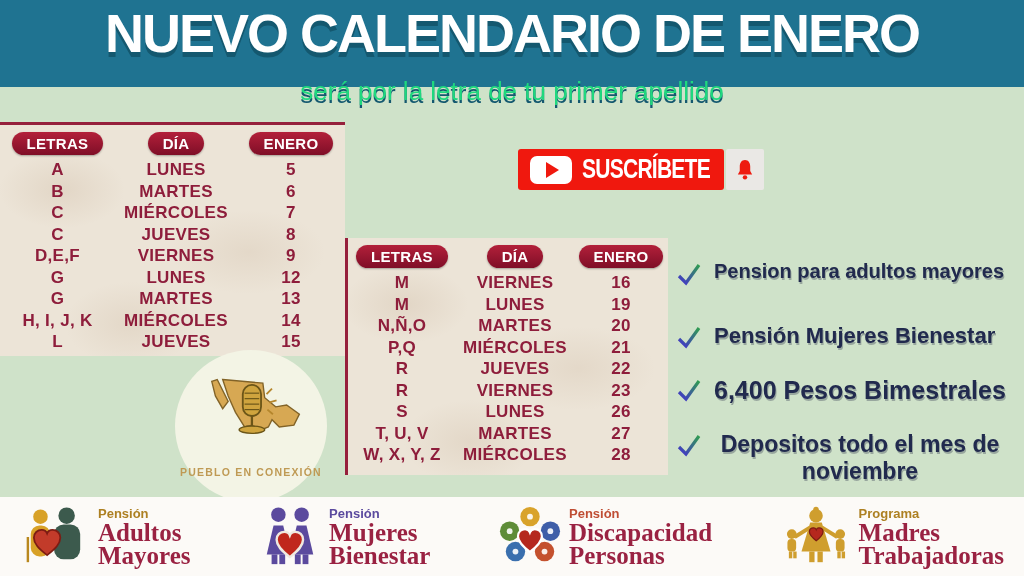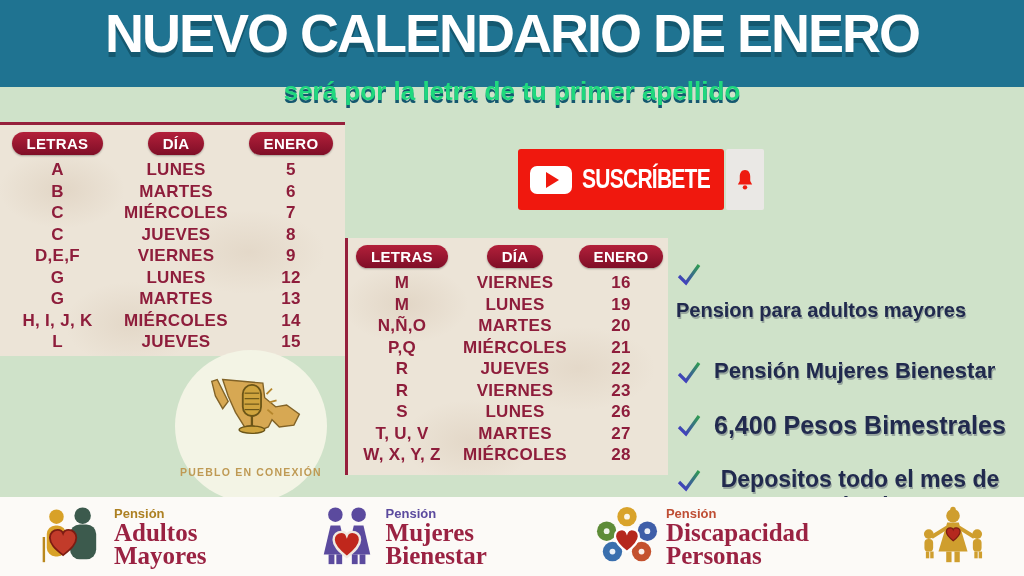--- a/index.html
+++ b/index.html
@@ -9,21 +9,21 @@
   }
   
   .header{position:absolute;left:0;top:0;width:1024px;height:87px;background:#1f7391;}
   .title{
     position:absolute;top:2px;left:0;width:100%;text-align:center;
     font-size:54px;font-weight:bold;color:#ffffff;letter-spacing:-2px;
     text-shadow:0 5px 0 #14586f;white-space:nowrap;
   }
   .subtitle{
     position:absolute;top:76px;left:0;width:100%;text-align:center;
-    font-size:26px;font-weight:bold;color:#1fd87e;text-shadow:0 3px 0 #14586f;
+    font-size:26px;font-weight:normal;color:#1fd87e;text-shadow:0 3px 0 #14586f;
   }
   
   .caltable{
     position:absolute;background-color:#ece4d7;overflow:hidden;
     background-image:
       radial-gradient(ellipse 90px 55px at 18% 28%, rgba(180,150,120,.18), transparent 70%),
       radial-gradient(ellipse 110px 60px at 72% 55%, rgba(180,150,120,.15), transparent 70%),
       radial-gradient(ellipse 95px 60px at 38% 86%, rgba(180,150,120,.16), transparent 70%);
   }
   .caltable.left{left:0;top:122px;width:345px;height:231px;border-top:3px solid #96203c;}
@@ -37,21 +37,21 @@
     color:#fff;font-size:15px;font-weight:bold;text-align:left;
     padding:3px 15px;border-radius:14px;box-shadow:0 1px 2px rgba(0,0,0,.3);
     letter-spacing:.3px;
   }
   .tbody{margin-top:4px;}
   .trow span{
     text-align:center;font-size:17px;font-weight:bold;color:#8e1d3b;
     line-height:21.5px;letter-spacing:.3px;
   }
   
-  .subscribe{position:absolute;left:518px;top:149px;height:61px;display:flex;cursor:pointer;}
+  .subscribe{position:absolute;left:518px;top:149px;height:41px;display:flex;cursor:pointer;}
   .sub-red{
     display:flex;align-items:center;background:#f0180e;border-radius:3px;
     padding:0 10px 0 12px;gap:10px;
   }
   .yt-play{width:42px;height:28px;background:#ffffff;border-radius:7px;
     display:flex;align-items:center;justify-content:center;flex:0 0 auto;}
   .yt-tri{width:0;height:0;border-left:13px solid #f0180e;
     border-top:8px solid transparent;border-bottom:8px solid transparent;margin-left:3px;}
   .sub-labelbox{width:132px;overflow:visible;}
   .sub-label{
@@ -62,36 +62,36 @@
     width:38px;margin-left:2px;background:#eae8e5;border-radius:2px;
     display:flex;align-items:center;justify-content:center;
   }
   
   .checklist{position:absolute;left:676px;top:252px;width:348px;}
   .check-item{
     display:flex;align-items:flex-start;gap:12px;
     color:#212a4e;font-weight:bold;text-shadow:1px 2px 0 rgba(25,30,60,.3);
   }
   .check-item svg{flex:0 0 auto;margin-top:1px;}
-  .ci-1{font-size:20px;margin-top:8px;flex-direction:column;}
+  .ci-1{font-size:20px;margin-top:8px;}
   .ci-2{font-size:22px;margin-top:36px;}
   .ci-3{font-size:25px;margin-top:26px;}
   .ci-4{font-size:23px;margin-top:26px;}
   .ci-4 .check-text{max-width:292px;text-align:center;}
   
   .station{
     position:absolute;left:175px;top:350px;width:152px;height:152px;border-radius:50%;
     background:#f3f4e5;display:flex;flex-direction:column;align-items:center;justify-content:center;
   }
   .station-caption{font-size:10.5px;font-weight:bold;color:#bf9a54;letter-spacing:1.2px;margin-top:8px;}
   
   .footer{
     position:absolute;left:0;top:497px;width:1024px;height:79px;background:#fcfaf7;
     display:flex;align-items:center;justify-content:space-between;
-    padding:0 36px;box-sizing:border-box;z-index:2;
+    padding:0 20px;box-sizing:border-box;z-index:2;
   }
   .program{display:flex;align-items:center;gap:8px;}
   .prog-text{display:flex;flex-direction:column;}
   .kicker{font-size:13px;font-weight:bold;line-height:14px;}
   .k-gold{color:#ad8022}.k-purple{color:#5b4a9e}.k-red{color:#bf4d33}
   .pname{font-family:"Liberation Serif",serif;font-size:25px;font-weight:bold;color:#9a2242;line-height:23px;}
 </style>
 </head>
 <body>
 
@@ -350,16 +350,21 @@
         <path transform="translate(26,18) scale(0.32)" fill="#b5281e" stroke="#7c1c13" stroke-width="4" d="M32 56 C18 45 10 37 10 27 C10 19 16 14 23 14 C27 14 30.5 16 32 20 C33.5 16 37 14 41 14 C48 14 54 19 54 27 C54 37 46 45 32 56 Z"></path>
         <circle cx="11" cy="29" r="5" fill="#cf9e2e"></circle>
         <rect x="6.5" y="34" width="9" height="13" rx="4" fill="#cf9e2e"></rect>
         <rect x="8" y="47" width="3.5" height="7" fill="#cf9e2e"></rect>
         <rect x="12.5" y="47" width="3.5" height="7" fill="#cf9e2e"></rect>
         <circle cx="61" cy="29" r="5" fill="#cf9e2e"></circle>
         <rect x="56.5" y="34" width="9" height="13" rx="4" fill="#cf9e2e"></rect>
         <rect x="58" y="47" width="3.5" height="7" fill="#cf9e2e"></rect>
         <rect x="62.5" y="47" width="3.5" height="7" fill="#cf9e2e"></rect>
       </svg>
+      <div class="prog-text">
+        <span class="kicker k-gold">Programa</span>
+        <span class="pname">Madres</span>
+        <span class="pname">Trabajadoras</span>
+      </div>
     </div>
 
   </div>
 </div>
 
 </body></html>

